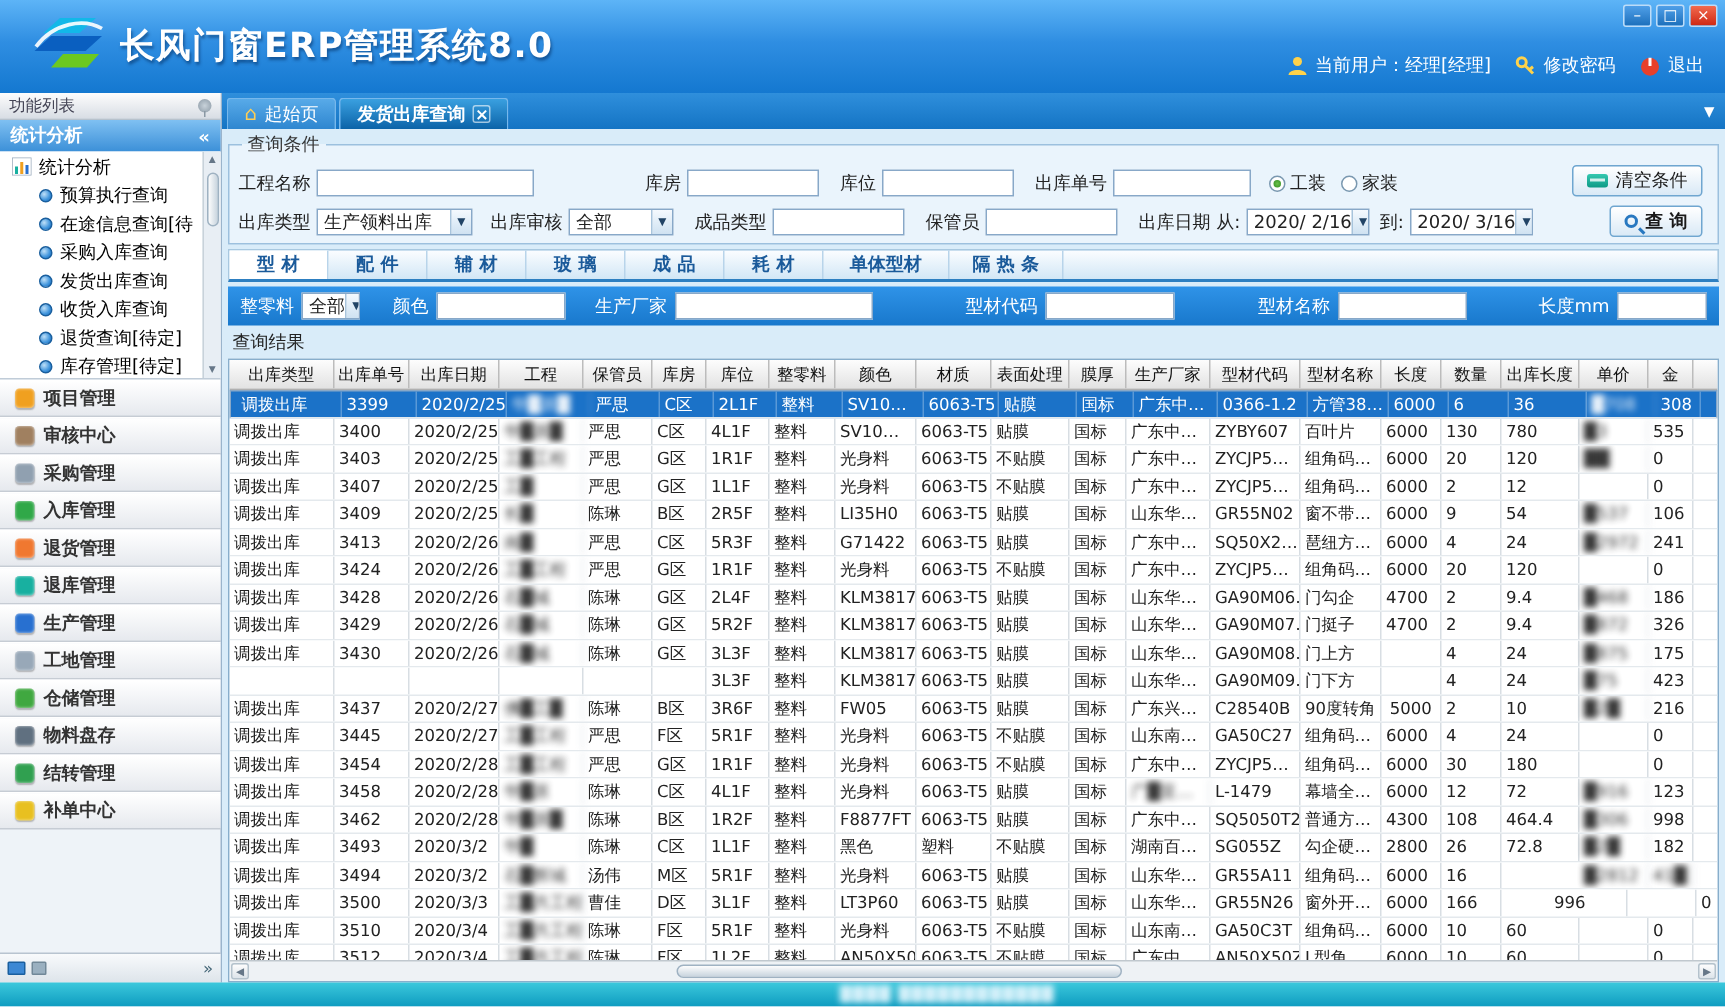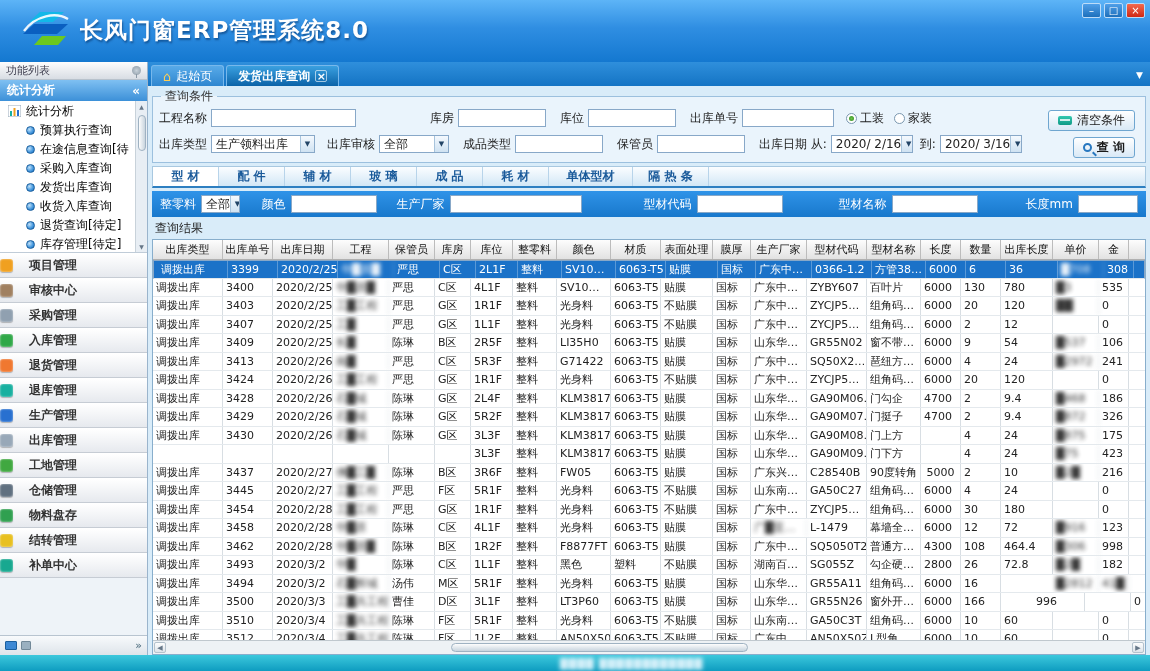--- a/index.html
+++ b/index.html
@@ -28,21 +28,21 @@
   .section-header { height:21px; flex:none; background:linear-gradient(#7fc0f2,#3c90d8); color:#fff; font-weight:bold; display:flex; align-items:center; justify-content:space-between; padding:0 7px; cursor:pointer; }
   .tree-area { height:152px; flex:none; background:#fff; border-bottom:1px solid #c0ccd8; position:relative; overflow:hidden; padding-right:12px; }
   .tree-root { height:20px; display:flex; align-items:center; gap:5px; padding-left:8px; cursor:pointer; }
   .tree-item { height:19px; display:flex; align-items:center; gap:5px; padding-left:26px; cursor:pointer; white-space:nowrap; overflow:hidden; }
   .tree-dot { width:9px; height:9px; flex:none; border-radius:50%; background:radial-gradient(circle at 35% 35%,#bfe0f8,#3f94dc 60%,#1a6ab8); border:1px solid #1a5f9e; }
   .vscroll { position:absolute; right:0; top:0; bottom:0; width:12px; background:#e8eef4; border-left:1px solid #c8d2da; display:flex; flex-direction:column; align-items:center; font-size:6px; color:#678; }
   .vscroll .thumb { width:8px; height:36px; margin-top:3px; background:linear-gradient(90deg,#fdfdfd,#c8d4de); border:1px solid #9fb2c2; border-radius:4px; }
   .vscroll .arr { line-height:11px; }
   .vscroll .dn { margin-top:auto; }
   .menu { flex:none; display:flex; flex-direction:column; }
-  .menu .item { height:25px; background:linear-gradient(#ffffff,#e6e9ee); border-top:1px solid #fff; border-bottom:1px solid #c6ccd4; display:flex; align-items:center; gap:16px; font-weight:bold; color:#333; cursor:pointer; }
+  .menu .item { height:25px; background:linear-gradient(#ffffff,#e6e9ee); border-top:1px solid #fff; border-bottom:1px solid #c6ccd4; display:flex; align-items:center; gap:6px; padding-left:10px; font-weight:bold; color:#333; cursor:pointer; }
   .menu .ic { width:13px; height:13px; border-radius:3px; flex:none; box-shadow:inset 0 0 2px rgba(255,255,255,.7),0 1px 1px rgba(0,0,0,.25); }
   .menu .item:nth-child(1) .ic{background:#f0a020}.menu .item:nth-child(2) .ic{background:#a08060}
   .menu .item:nth-child(3) .ic{background:#90a0b0}.menu .item:nth-child(4) .ic{background:#30a848}
   .menu .item:nth-child(5) .ic{background:#f07830}.menu .item:nth-child(6) .ic{background:#18b0a0}
   .menu .item:nth-child(7) .ic{background:#2870d0}.menu .item:nth-child(8) .ic{background:#98a8b8}
   .menu .item:nth-child(9) .ic{background:#40a840}.menu .item:nth-child(10) .ic{background:#607080}
   .menu .item:nth-child(11) .ic{background:#30a050}.menu .item:nth-child(12) .ic{background:#e8c020}
   .menu .item:nth-child(13) .ic{background:#18a890}.menu .item:nth-child(14) .ic{background:#30b058}
   .menu .item:nth-child(15) .ic{background:#28a8a0}
   .side-bottom { margin-top:auto; height:20px; flex:none; background:linear-gradient(#f8fafc,#dde4ea); border-top:1px solid #b8c4d0; display:flex; align-items:center; justify-content:space-between; padding:0 5px; color:#467; font-size:11px; }
@@ -56,21 +56,21 @@
   .tab { height:21px; display:flex; align-items:center; gap:5px; padding:0 11px; margin-right:2px; color:#fff; background:linear-gradient(#58aae8,#2e86d0); border:1px solid #77b8ec; border-bottom:none; border-radius:3px 3px 0 0; cursor:pointer; }
   .tab.active { background:linear-gradient(#3aa0e0,#0b63a8); font-weight:bold; }
   .home { color:#ffce54; font-size:13px; line-height:1; }
   .tclose { font-size:11px; width:12px; height:12px; line-height:11px; text-align:center; border:1px solid rgba(255,255,255,.6); border-radius:2px; }
   .tab-dd { position:absolute; right:7px; bottom:6px; color:#fff; font-size:9px; cursor:pointer; }
 
   .content { flex:1; min-height:0; display:flex; flex-direction:column; gap:3px; padding:2px 4px 0; background:#d9ecf9; }
 
   fieldset.query { flex:none; border:1px solid #9cc0de; background:#eaf4fc; padding:0 6px 5px; position:relative; }
   fieldset.query legend { font-size:12px; color:#333; padding:0 4px; margin-left:2px; }
-  .qrow { height:26px; display:flex; align-items:center; font-size:12px; color:#222; }
+  .qrow { height:26px; display:flex; align-items:flex-end; font-size:12px; color:#222; }
   .qrow label { white-space:nowrap; margin-right:4px; }
   .inp { height:18px; border:1px solid #88a8c8; background:#fff; font-size:12px; padding:0 3px; font-family:inherit; }
   .sel { background:#fff; border:1px solid #88a8c8; height:18px; display:inline-flex; align-items:center; padding-left:4px; white-space:nowrap; overflow:hidden; cursor:pointer; }
   .sel .dd { margin-left:auto; width:14px; align-self:stretch; flex:none; background:linear-gradient(#f4f9fe,#cfe2f2); border-left:1px solid #a8c4dc; display:flex; align-items:center; justify-content:center; font-size:7px; color:#246; font-style:normal; }
   .radio-wrap { display:flex; align-items:center; margin-right:10px; cursor:pointer; white-space:nowrap; }
   .radio { width:11px; height:11px; border-radius:50%; border:1px solid #7a98b0; background:#fff; display:inline-block; position:relative; margin-right:3px; flex:none; }
   .radio.on::after { content:''; position:absolute; inset:2px; border-radius:50%; background:radial-gradient(#6cc24a,#2f8a1f); }
   .btn { display:flex; align-items:center; gap:5px; border:1px solid #6fa6d0; border-radius:3px; background:linear-gradient(#ffffff,#d9e9f6); font-size:12px; padding:0 9px; height:21px; color:#1a1a1a; cursor:pointer; font-family:inherit; }
   .clear-btn { position:absolute; right:10px; top:5px; }
   .search-btn { position:absolute; right:10px; top:32px; font-weight:bold; }
@@ -120,20 +120,43 @@
         <polygon points="12,14 46,14 35,24 1,24" fill="#0a5fc0"></polygon>
         <polygon points="20,26 44,26 36,35 12,35" fill="#6cc820"></polygon>
         <path d="M2 21 C14 5 34 2 46 9" stroke="#ffffff" stroke-width="2.5" fill="none" opacity="0.9"></path>
       </svg>
       <span class="app-title">长风门窗ERP管理系统8.0</span>
     </div>
     <div class="win-controls">
       <span class="wbtn">–</span>
       <span class="wbtn">□</span>
       <span class="wbtn close">×</span>
+    </div>
+    <div class="user-area">
+      <span class="uitem">
+        <svg width="14" height="14">
+            <circle cx="7" cy="4" r="3" fill="#ffd24a"></circle>
+            <path d="M1 13 C1 8.5,13 8.5,13 13 Z" fill="#ffd24a"></path>
+          </svg>
+        <span>当前用户：经理[经理]</span>
+      </span>
+      <span class="uitem">
+        <svg width="14" height="14">
+            <circle cx="4.5" cy="4.5" r="3" fill="none" stroke="#ffd24a" stroke-width="2"></circle>
+            <path d="M6.5 6.5 L12 12 M9.5 9.5 L12 7.5" stroke="#ffd24a" stroke-width="2" fill="none"></path>
+          </svg>
+        <span>修改密码</span>
+      </span>
+      <span class="uitem">
+        <svg width="14" height="14">
+            <circle cx="7" cy="7.5" r="6" fill="#e8402a"></circle>
+            <rect x="6" y="1.5" width="2" height="5.5" fill="#fff"></rect>
+          </svg>
+        <span>退出</span>
+      </span>
     </div>
   </header>
 
   <div class="body-row">
 
     <aside class="sidebar">
       <div class="fl-header">
         <span>功能列表</span>
         <span class="pin"></span>
       </div>
@@ -211,24 +234,20 @@
           <div class="item">
             <span class="ic"></span>
             <span>退库管理</span>
           </div>
           <div class="item">
             <span class="ic"></span>
             <span>生产管理</span>
           </div>
           <div class="item">
             <span class="ic"></span>
-            <span>出库管理</span>
-          </div>
-          <div class="item">
-            <span class="ic"></span>
             <span>工地管理</span>
           </div>
           <div class="item">
             <span class="ic"></span>
             <span>仓储管理</span>
           </div>
           <div class="item">
             <span class="ic"></span>
             <span>物料盘存</span>
           </div>

